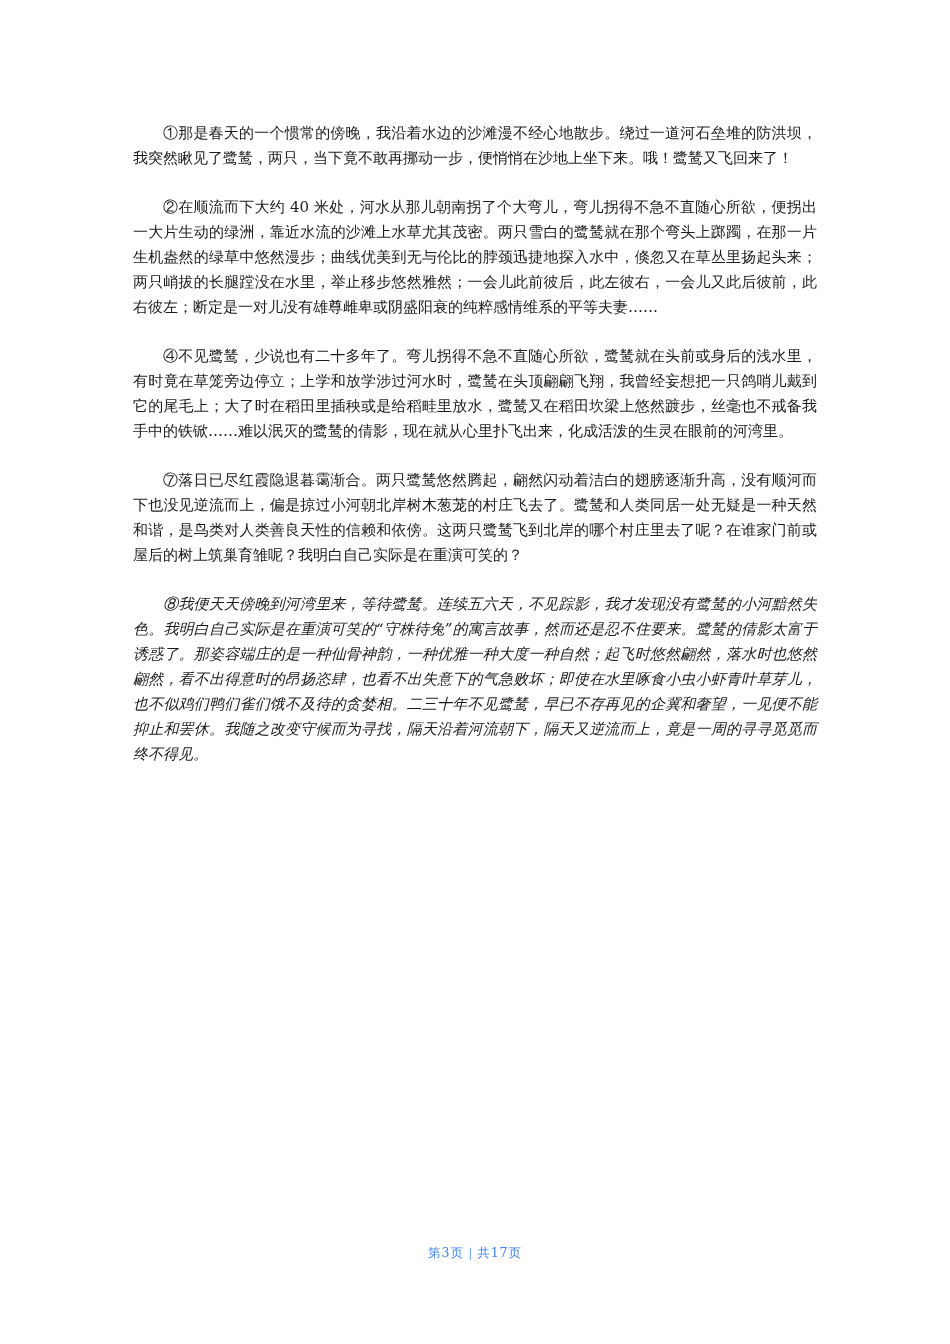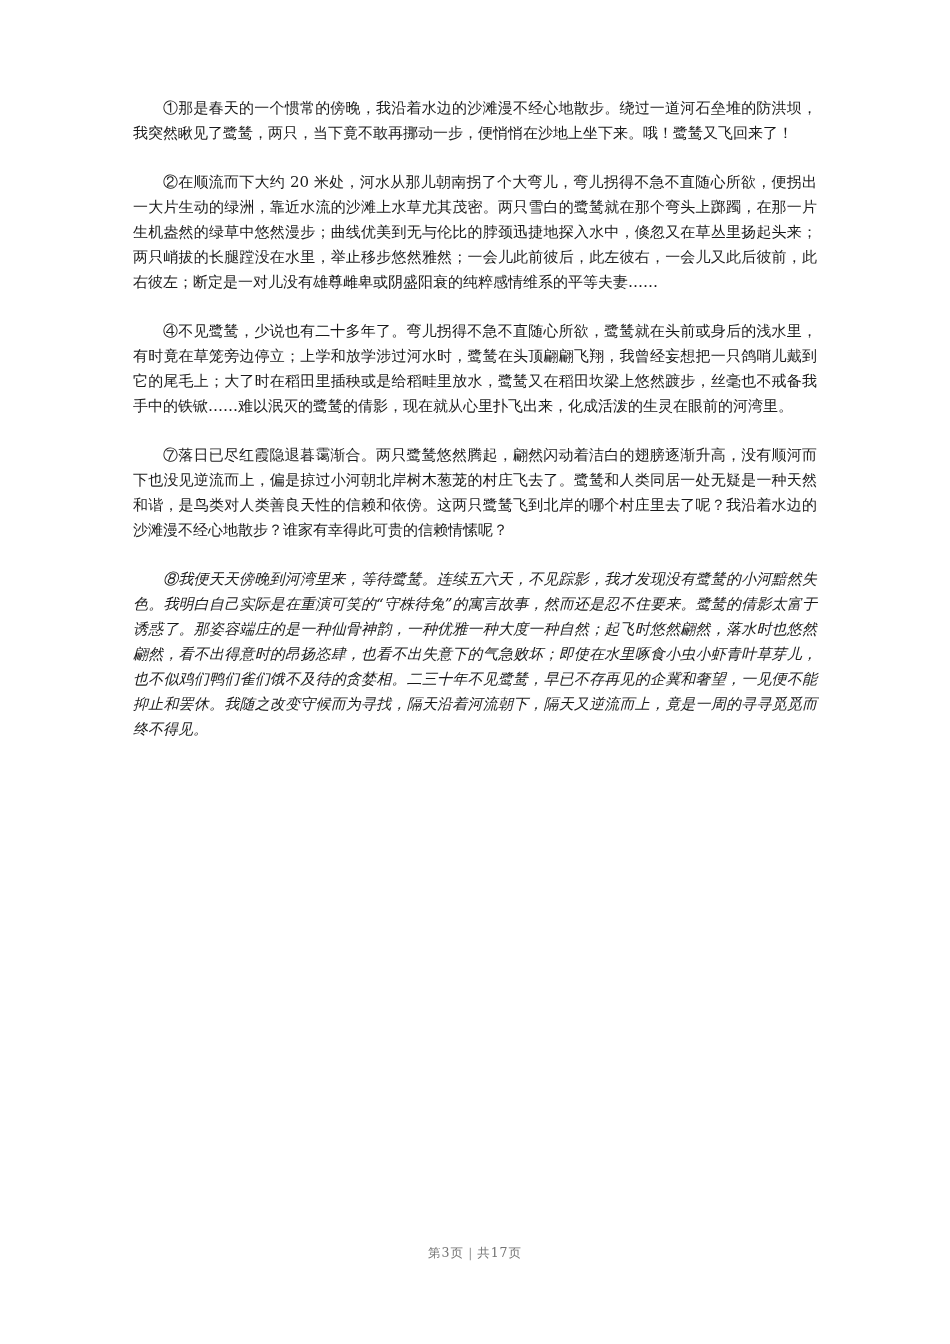--- a/index.html
+++ b/index.html
@@ -10,21 +10,21 @@
   .page {
     position: relative;
     width: 950px;
     height: 1344px;
     background: #ffffff;
     overflow: hidden;
     font-family: "DejaVu Serif", "Liberation Serif", serif;
   }
   .content {
     position: absolute;
-    top: 96px;
+    top: 121px;
     left: 133px;
     width: 684px;
     color: #000000;
   }
   .content p {
     margin: 0 0 24px 0;
     font-size: 15px;
     line-height: 25px;
     text-align: justify;
     text-justify: inter-ideograph;
@@ -36,32 +36,32 @@
     margin-bottom: 0;
     font-style: italic;
   }
   .footer {
     position: absolute;
     left: 0;
     bottom: 82px;
     width: 100%;
     text-align: center;
     font-size: 12.5px;
-    color: #737373;
+    color: #3b82f6;
     font-family: "DejaVu Serif", "Liberation Serif", serif;
     letter-spacing: 1px;
   }
 </style>
 </head>
 <body>
 
 <div class="page">
   <div class="content">
     <p>①那是春天的一个惯常的傍晚，我沿着水边的沙滩漫不经心地散步。绕过一道河石垒堆的防洪坝，我突然瞅见了鹭鸶，两只，当下竟不敢再挪动一步，便悄悄在沙地上坐下来。哦！鹭鸶又飞回来了！</p>
-    <p>②在顺流而下大约 20 米处，河水从那儿朝南拐了个大弯儿，弯儿拐得不急不直随心所欲，便拐出一大片生动的绿洲，靠近水流的沙滩上水草尤其茂密。两只雪白的鹭鸶就在那个弯头上踯躅，在那一片生机盎然的绿草中悠然漫步；曲线优美到无与伦比的脖颈迅捷地探入水中，倏忽又在草丛里扬起头来；两只峭拔的长腿蹚没在水里，举止移步悠然雅然；一会儿此前彼后，此左彼右，一会儿又此后彼前，此右彼左；断定是一对儿没有雄尊雌卑或阴盛阳衰的纯粹感情维系的平等夫妻……</p>
+    <p>②在顺流而下大约 40 米处，河水从那儿朝南拐了个大弯儿，弯儿拐得不急不直随心所欲，便拐出一大片生动的绿洲，靠近水流的沙滩上水草尤其茂密。两只雪白的鹭鸶就在那个弯头上踯躅，在那一片生机盎然的绿草中悠然漫步；曲线优美到无与伦比的脖颈迅捷地探入水中，倏忽又在草丛里扬起头来；两只峭拔的长腿蹚没在水里，举止移步悠然雅然；一会儿此前彼后，此左彼右，一会儿又此后彼前，此右彼左；断定是一对儿没有雄尊雌卑或阴盛阳衰的纯粹感情维系的平等夫妻……</p>
     <p>④不见鹭鸶，少说也有二十多年了。弯儿拐得不急不直随心所欲，鹭鸶就在头前或身后的浅水里，有时竟在草笼旁边停立；上学和放学涉过河水时，鹭鸶在头顶翩翩飞翔，我曾经妄想把一只鸽哨儿戴到它的尾毛上；大了时在稻田里插秧或是给稻畦里放水，鹭鸶又在稻田坎梁上悠然踱步，丝毫也不戒备我手中的铁锨……难以泯灭的鹭鸶的倩影，现在就从心里扑飞出来，化成活泼的生灵在眼前的河湾里。</p>
-    <p>⑦落日已尽红霞隐退暮霭渐合。两只鹭鸶悠然腾起，翩然闪动着洁白的翅膀逐渐升高，没有顺河而下也没见逆流而上，偏是掠过小河朝北岸树木葱茏的村庄飞去了。鹭鸶和人类同居一处无疑是一种天然和谐，是鸟类对人类善良天性的信赖和依傍。这两只鹭鸶飞到北岸的哪个村庄里去了呢？我沿着水边的沙滩漫不经心地散步？谁家有幸得此可贵的信赖情愫呢？</p>
+    <p>⑦落日已尽红霞隐退暮霭渐合。两只鹭鸶悠然腾起，翩然闪动着洁白的翅膀逐渐升高，没有顺河而下也没见逆流而上，偏是掠过小河朝北岸树木葱茏的村庄飞去了。鹭鸶和人类同居一处无疑是一种天然和谐，是鸟类对人类善良天性的信赖和依傍。这两只鹭鸶飞到北岸的哪个村庄里去了呢？在谁家门前或屋后的树上筑巢育雏呢？我明白自己实际是在重演可笑的？</p>
     <p>⑧我便天天傍晚到河湾里来，等待鹭鸶。连续五六天，不见踪影，我才发现没有鹭鸶的小河黯然失色。我明白自己实际是在重演可笑的“守株待兔”的寓言故事，然而还是忍不住要来。鹭鸶的倩影太富于诱惑了。那姿容端庄的是一种仙骨神韵，一种优雅一种大度一种自然；起飞时悠然翩然，落水时也悠然翩然，看不出得意时的昂扬恣肆，也看不出失意下的气急败坏；即使在水里啄食小虫小虾青叶草芽儿，也不似鸡们鸭们雀们饿不及待的贪婪相。二三十年不见鹭鸶，早已不存再见的企冀和奢望，一见便不能抑止和罢休。我随之改变守候而为寻找，隔天沿着河流朝下，隔天又逆流而上，竟是一周的寻寻觅觅而终不得见。</p>
   </div>
   <div class="footer">
     <span>第3页｜共17页</span>
   </div>
 </div>
 
 </body></html>

